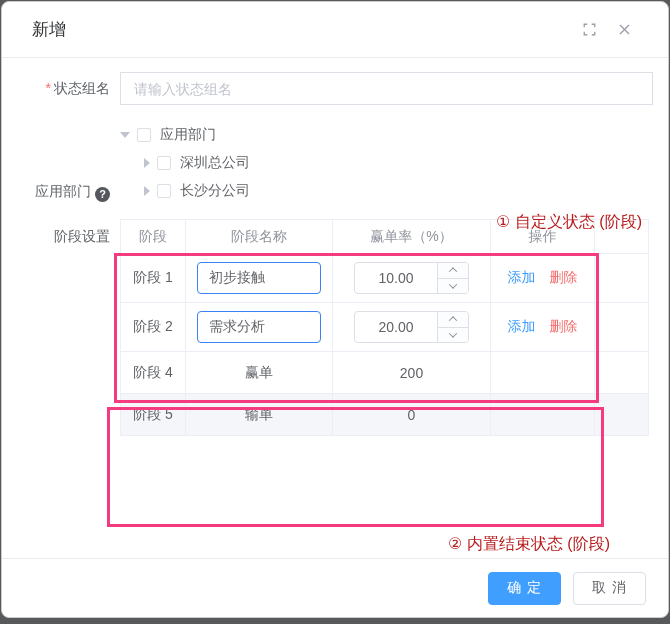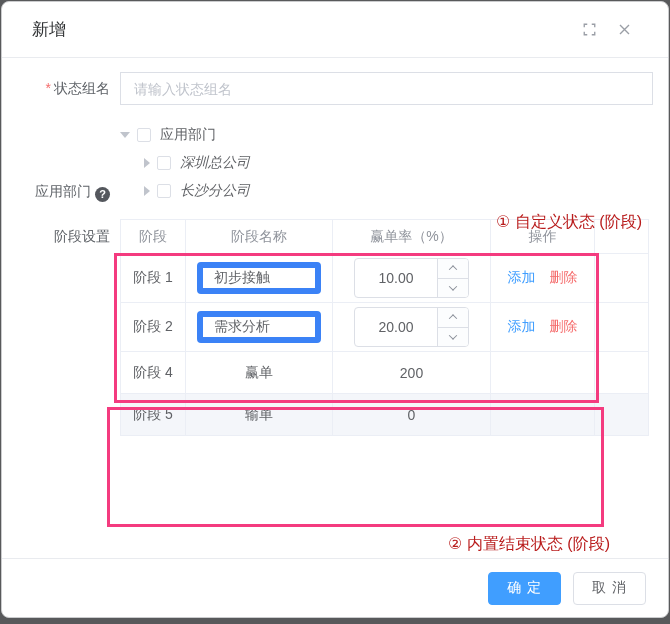--- a/index.html
+++ b/index.html
@@ -15,38 +15,38 @@
   .form-label { flex:none; width:88px; text-align:right; padding-right:10px; font-size:14px; color:#5f6368; line-height:32px; white-space:nowrap; }
   .req { color:#f56c6c; margin-right:3px; font-size:14px; }
   .row-group { margin-bottom:16px; }
   .text-input { flex:1; height:33px; border:1px solid #dcdfe6; border-radius:0; padding:12px 13px; font-size:14px; color:#606266; outline:none; background:#fff; }
   .text-input::placeholder { color:#c0c4cc; }
   .row-dept { margin-bottom:14px;align-items:flex-end; }
   .form-label.dept { line-height:28px; }
   .help-icon { display:inline-block; width:15px; height:15px; border-radius:50%; background:#54575d; color:#fff; font-size:11px; line-height:15px; text-align:center; margin-left:4px; vertical-align:-2px; font-weight:bold; }
   .tree { display:flex; flex-direction:column; }
   .tree-node { display:flex; align-items:center; height:28px; cursor:pointer; }
-  .tree-node.child { margin-left:24px;font-style:italic; }
+  .tree-node.child { margin-left:24px; }
   .caret { width:0; height:0; margin-right:7px; flex:none; cursor:pointer; }
   .caret.down { border-left:5px solid transparent; border-right:5px solid transparent; border-top:6px solid #c0c4cc; }
   .caret.right { border-top:5px solid transparent; border-bottom:5px solid transparent; border-left:6px solid #c0c4cc; }
   .checkbox { width:14px; height:14px; border:1px solid #dcdfe6; border-radius:2px; background:#fff; margin-right:9px; flex:none; cursor:pointer; }
   .tree-label { font-size:14px; color:#606266; }
   .form-label.stages { line-height:34px; }
   .table-wrap { position:relative; width:528px; }
   table.stages { border-collapse:collapse; width:528px; table-layout:fixed; background:#fff; }
   table.stages th, table.stages td { border:1px solid #ebeef5; text-align:center; font-weight:normal; }
   table.stages th { height:34px; font-size:14px; color:#8f939b; padding:0 4px; }
   table.stages td { font-size:14px; color:#606266; }
   tr.row-edit td { height:49px; }
   tr.row-static td { height:42px; }
   tr.row-shaded td { background:#f4f6fa; }
   .col-stage{width:65px;} .col-name{width:147px;} .col-rate{width:158px;} .col-op{width:104px;} .col-gutter{width:54px;}
-  .cell-input { width:124px; height:32px; border:6px solid #3b82f6; border-radius:4px; padding:0 11px; font-size:14px; color:#606266; outline:none; display:block; margin:0 auto; background:#fff; }
-  .num-input { width:115px; height:40px; border:1px solid #dcdfe6; border-radius:4px; margin:0 auto; display:flex; overflow:hidden; background:#fff; }
+  .cell-input { width:124px; height:32px; border:1px solid #3b82f6; border-radius:4px; padding:0 11px; font-size:14px; color:#606266; outline:none; display:block; margin:0 auto; background:#fff; }
+  .num-input { width:115px; height:32px; border:1px solid #dcdfe6; border-radius:4px; margin:0 auto; display:flex; overflow:hidden; background:#fff; }
   .num-value { flex:1; border:none; outline:none; text-align:center; font-size:14px; color:#606266; min-width:0; background:transparent; }
   .num-controls { width:31px; flex:none; border-left:1px solid #dcdfe6; display:flex; flex-direction:column; }
   .num-btn { flex:1; background:#fcfdfe; border:none; cursor:pointer; display:flex; align-items:center; justify-content:center; padding:0; }
   .num-btn.up { border-bottom:1px solid #dcdfe6; }
   .chev { display:inline-block; width:6px; height:6px; border-right:1.4px solid #8a8f99; border-bottom:1.4px solid #8a8f99; }
   .chev.u { transform:rotate(-135deg) translate(-1px,-1px); }
   .chev.d { transform:rotate(45deg) translate(-1px,-1px); }
   .op-link { font-size:14px; cursor:pointer; text-decoration:none; margin:0 7px; }
   .op-add { color:#409eff; }
   .op-del { color:#f56c6c; }

